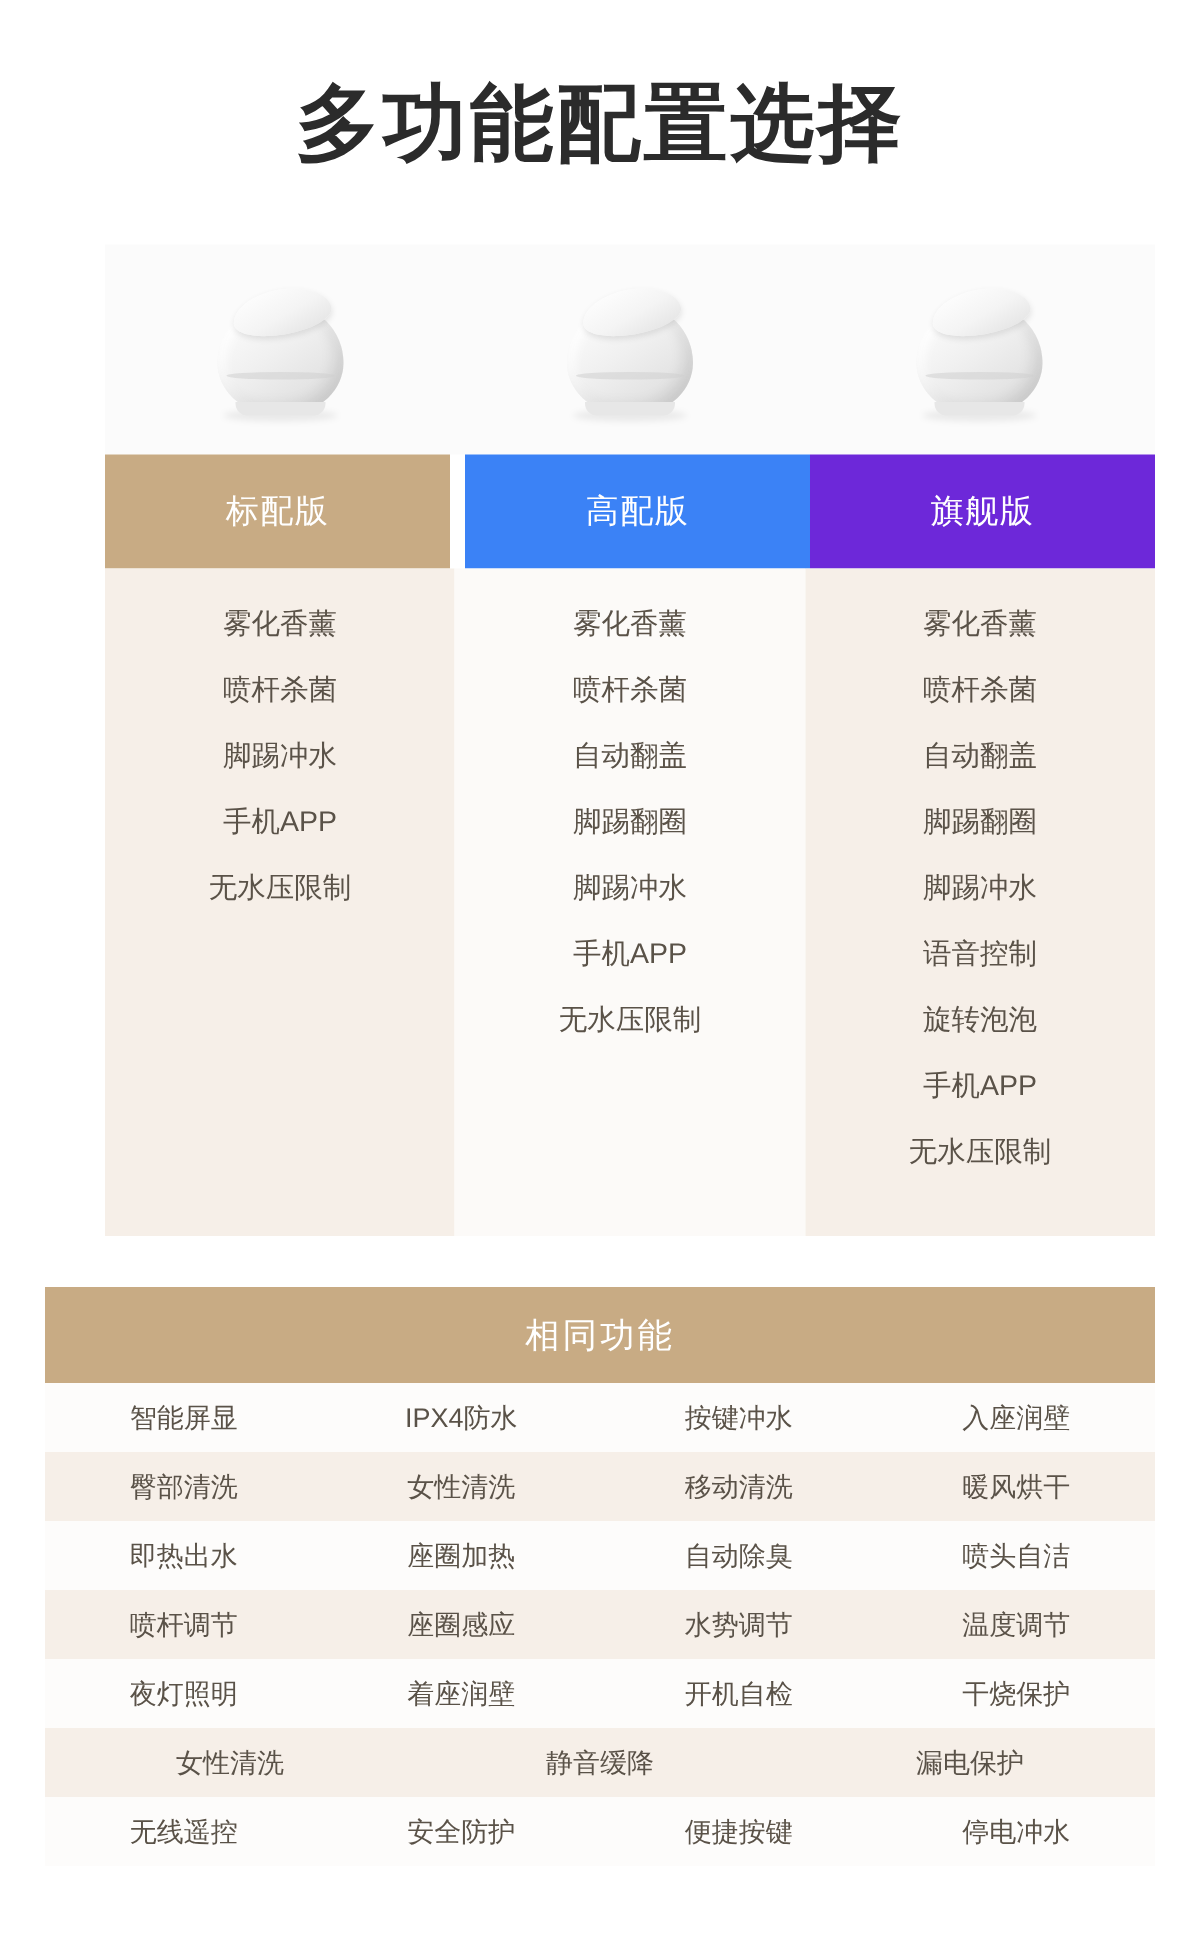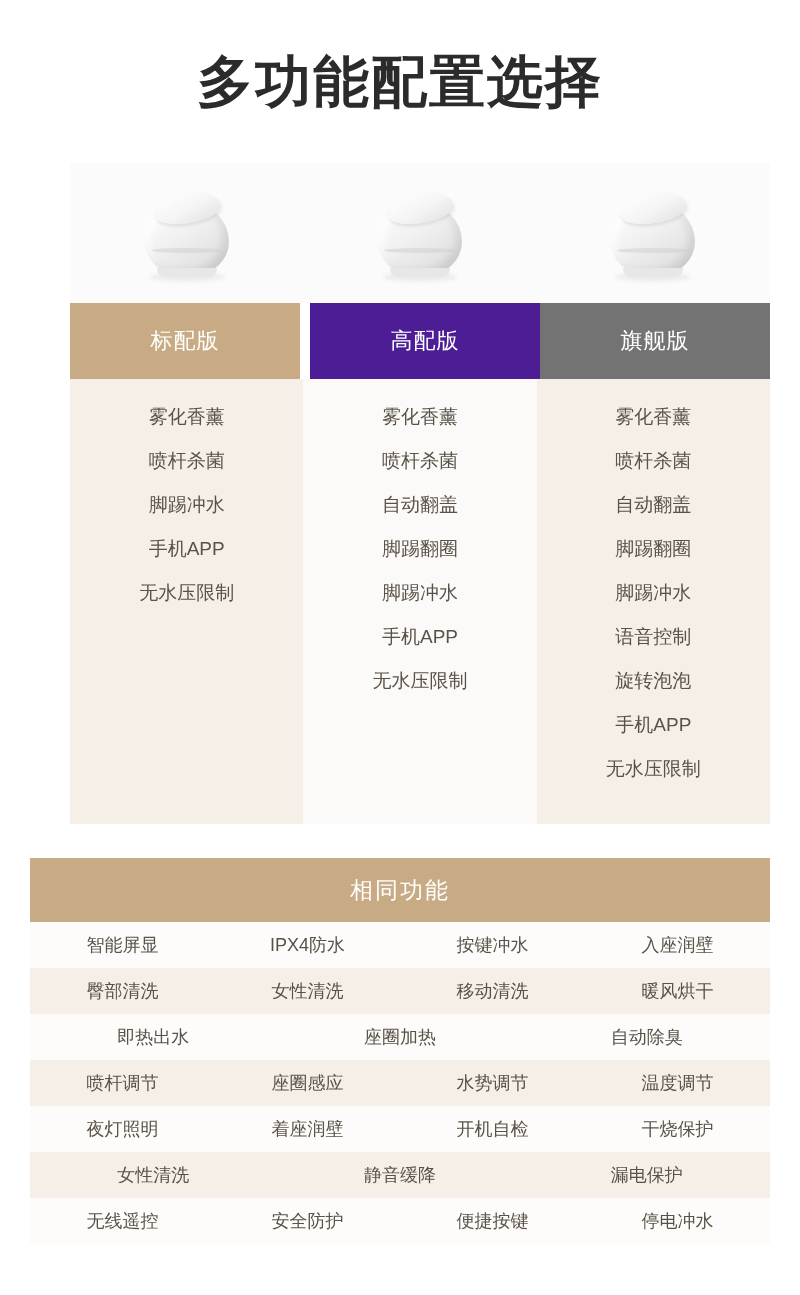--- a/index.html
+++ b/index.html
@@ -109,22 +109,22 @@
   .hdr-cell {
     flex: 1 1 0;
     display: flex;
     align-items: center;
     justify-content: center;
     color: #ffffff;
     font-size: 22px;
     letter-spacing: 1px;
   }
   .hdr-a { background: #c8ab84; }
-  .hdr-b { background: #4c1d95; margin-left: 10px; }
-  .hdr-c { background: #737373; }
+  .hdr-b { background: #3b82f6; margin-left: 10px; }
+  .hdr-c { background: #6d28d9; }
 
   .compare-cols {
     display: flex;
     min-height: 445px;
   }
   .col {
     flex: 1 1 0;
     padding: 28px 0 26px 0;
     box-sizing: border-box;
     text-align: center;
@@ -256,20 +256,21 @@
   <div class="same-row even">
     <div class="same-cell">臀部清洗</div>
     <div class="same-cell">女性清洗</div>
     <div class="same-cell">移动清洗</div>
     <div class="same-cell">暖风烘干</div>
   </div>
   <div class="same-row odd">
     <div class="same-cell">即热出水</div>
     <div class="same-cell">座圈加热</div>
     <div class="same-cell">自动除臭</div>
+    <div class="same-cell">喷头自洁</div>
   </div>
   <div class="same-row even">
     <div class="same-cell">喷杆调节</div>
     <div class="same-cell">座圈感应</div>
     <div class="same-cell">水势调节</div>
     <div class="same-cell">温度调节</div>
   </div>
   <div class="same-row odd">
     <div class="same-cell">夜灯照明</div>
     <div class="same-cell">着座润壁</div>

